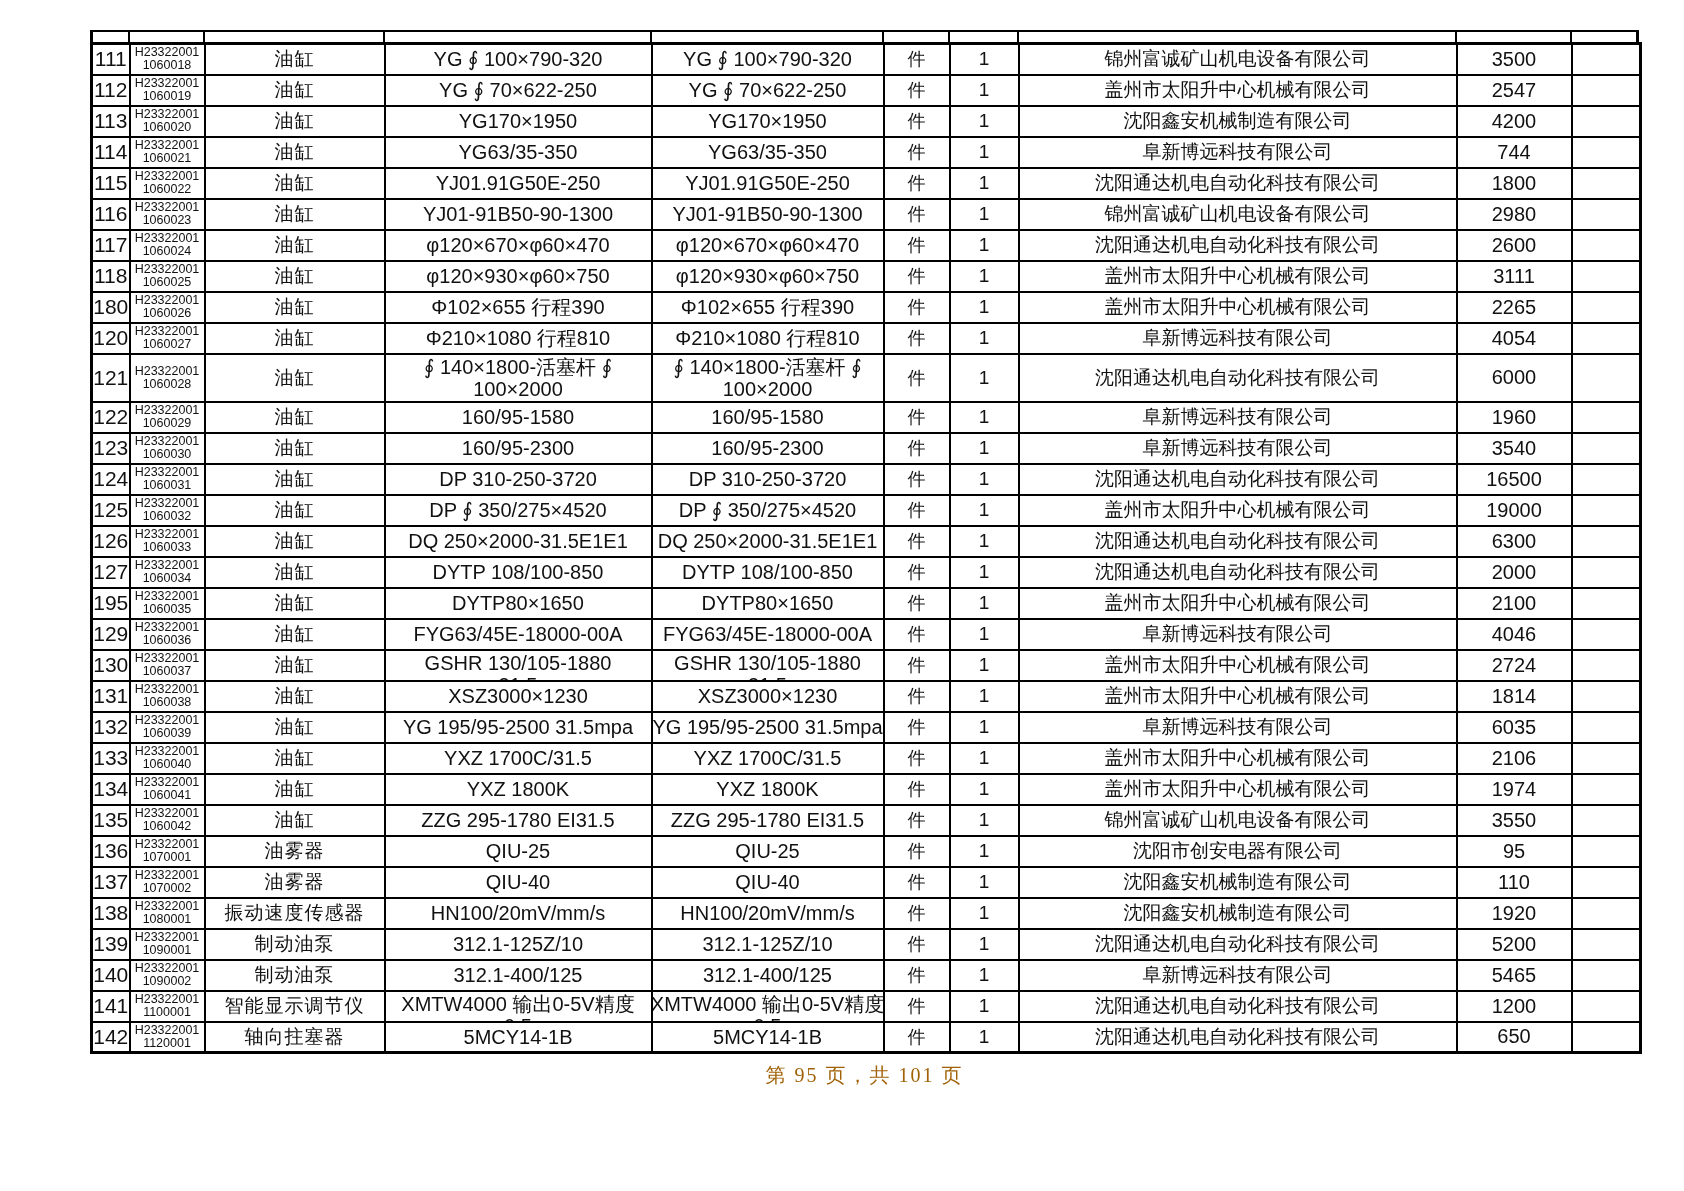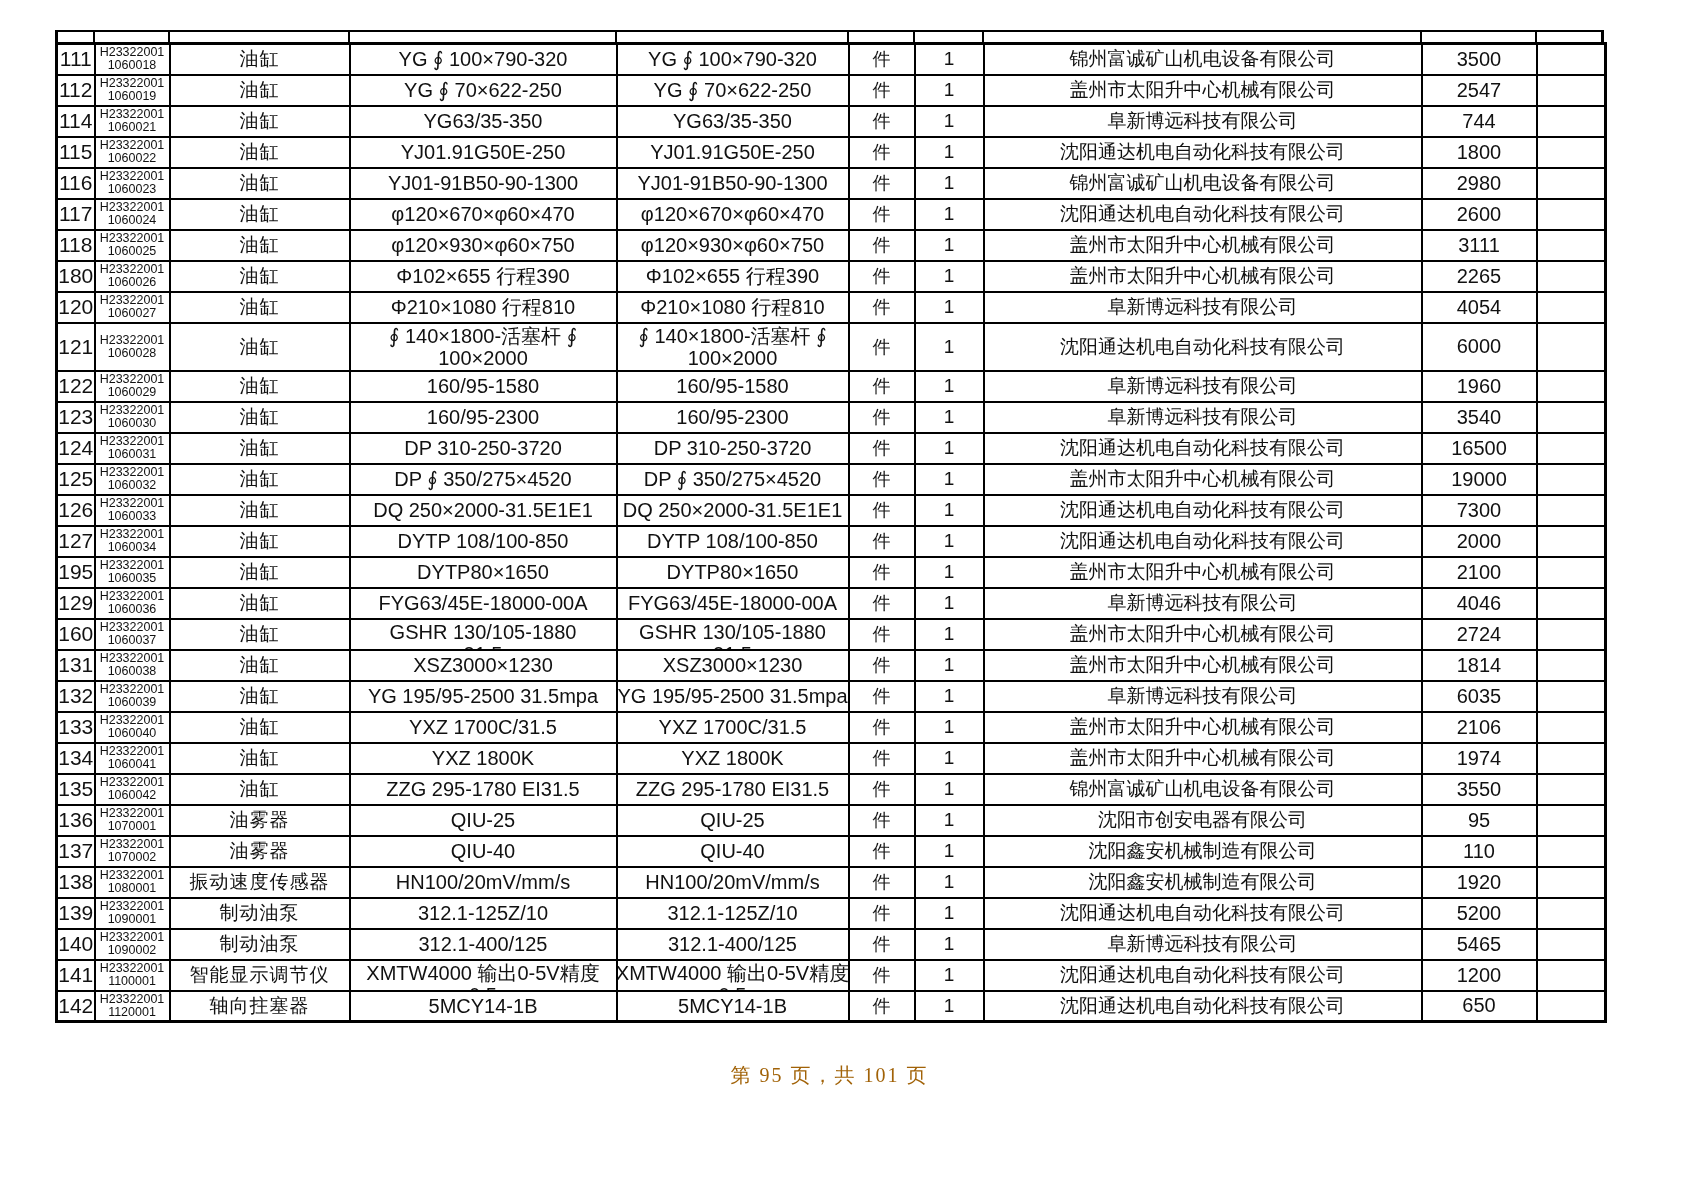--- a/index.html
+++ b/index.html
@@ -3,20 +3,21 @@
 <meta charset="utf-8">
 <style>
   html,body{margin:0;padding:0;background:#ffffff;}
   .page{
     position:relative;
     width:1648px;height:1191px;
     background:#ffffff;
     font-family:"Liberation Sans","DejaVu Sans",sans-serif;
     color:#111;
     overflow:hidden;
+    margin-left:35px;
   }
   
   .prev-row{
     position:absolute;left:55px;top:30px;width:1549px;height:12px;
     border-top:2px solid #000;
   }
   .prev-row .stub{position:absolute;top:0;height:12px;background:#000;}
   table.parts{
     position:absolute;left:55px;top:42px;
     width:1549px;table-layout:fixed;
@@ -128,20 +129,43 @@
               <span class="spec-line">YG ∮ 70×622-250</span>
             </div>
           </td>
           <td class="c-unit">件</td>
           <td class="c-qty">1</td>
           <td class="c-sup">盖州市太阳升中心机械有限公司</td>
           <td class="c-price">2547</td>
           <td class="c-extra"></td>
         </tr>
         <tr style="height: 31px;">
+          <td class="c-no">113</td>
+          <td class="c-code">
+            <span class="code-line">H23322001</span>
+            <span class="code-line">1060020</span>
+          </td>
+          <td class="c-name">油缸</td>
+          <td class="c-spec">
+            <div class="cellbox">
+              <span class="spec-line">YG170×1950</span>
+            </div>
+          </td>
+          <td class="c-spec">
+            <div class="cellbox">
+              <span class="spec-line">YG170×1950</span>
+            </div>
+          </td>
+          <td class="c-unit">件</td>
+          <td class="c-qty">1</td>
+          <td class="c-sup">沈阳鑫安机械制造有限公司</td>
+          <td class="c-price">4200</td>
+          <td class="c-extra"></td>
+        </tr>
+        <tr style="height: 31px;">
           <td class="c-no">114</td>
           <td class="c-code">
             <span class="code-line">H23322001</span>
             <span class="code-line">1060021</span>
           </td>
           <td class="c-name">油缸</td>
           <td class="c-spec">
             <div class="cellbox">
               <span class="spec-line">YG63/35-350</span>
             </div>
@@ -425,21 +449,21 @@
             </div>
           </td>
           <td class="c-spec">
             <div class="cellbox">
               <span class="spec-line">DQ 250×2000-31.5E1E1</span>
             </div>
           </td>
           <td class="c-unit">件</td>
           <td class="c-qty">1</td>
           <td class="c-sup">沈阳通达机电自动化科技有限公司</td>
-          <td class="c-price">7300</td>
+          <td class="c-price">6300</td>
           <td class="c-extra"></td>
         </tr>
         <tr style="height: 31px;">
           <td class="c-no">127</td>
           <td class="c-code">
             <span class="code-line">H23322001</span>
             <span class="code-line">1060034</span>
           </td>
           <td class="c-name">油缸</td>
           <td class="c-spec">
@@ -498,21 +522,21 @@
               <span class="spec-line">FYG63/45E-18000-00A</span>
             </div>
           </td>
           <td class="c-unit">件</td>
           <td class="c-qty">1</td>
           <td class="c-sup">阜新博远科技有限公司</td>
           <td class="c-price">4046</td>
           <td class="c-extra"></td>
         </tr>
         <tr style="height: 31px;">
-          <td class="c-no">160</td>
+          <td class="c-no">130</td>
           <td class="c-code">
             <span class="code-line">H23322001</span>
             <span class="code-line">1060037</span>
           </td>
           <td class="c-name">油缸</td>
           <td class="c-spec">
             <div class="cellbox clip">
               <span class="spec-line">GSHR 130/105-1880</span>
               <span class="spec-line">31.5</span>
             </div>

